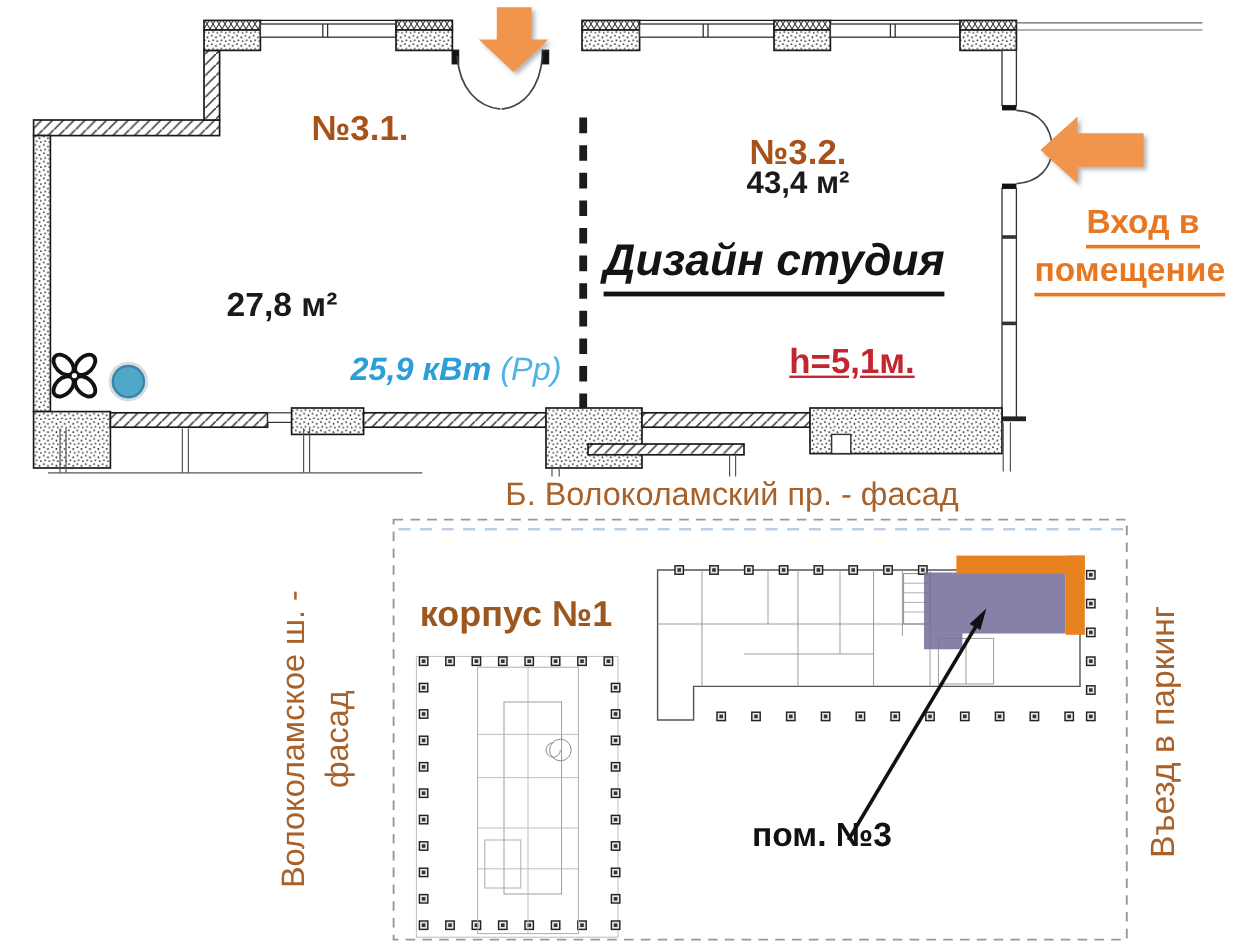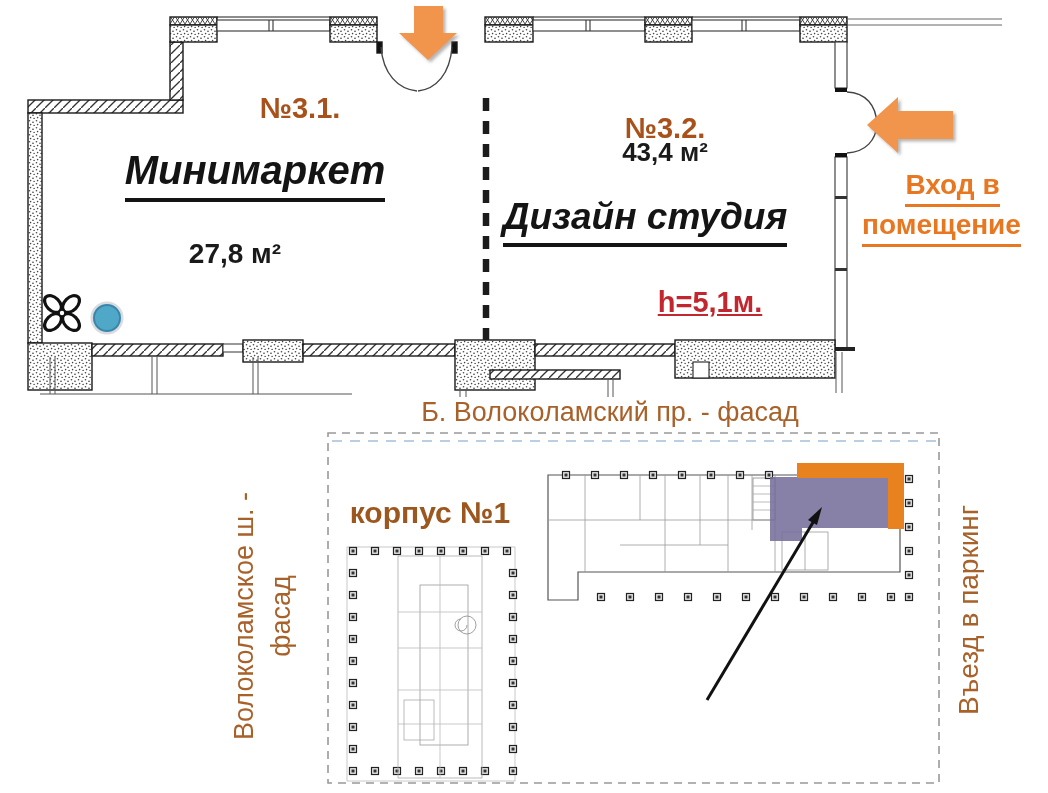--- a/index.html
+++ b/index.html
@@ -271,33 +271,34 @@
       </g>
     </g>
 
     <g>
       <line x1="707" y1="700" x2="818" y2="514" stroke="#111" stroke-width="3"></line>
       <polygon points="822,507 817,525 808,520" fill="#111"></polygon>
     </g>
   </svg>
 
   <div class="abs lbl ctr room-num" style="left:180px;top:92px;width:240px;">№3.1.</div>
-  <div class="abs ctr room-name" style="left:95px;top:148px;width:320px;"><span class="ul">Минимаркет</span></div>
   <div class="abs lbl ctr room-area" style="left:135px;top:238px;width:200px;">27,8 м²</div>
+  <div class="abs lbl ctr power" style="left:280px;top:293px;width:200px;"><span class="v">25,9 кВт</span> <span class="n">(Рр)</span></div>
 
   <div class="abs lbl ctr room-num" style="left:585px;top:96px;width:160px;margin-top:16px;">№3.2.</div>
   <div class="abs lbl ctr room-area" style="left:585px;top:137px;width:160px;font-size:26px;">43,4 м²</div>
   <div class="abs ctr room-name2" style="left:480px;top:196px;width:330px;"><span class="ul">Дизайн студия</span></div>
   <div class="abs lbl ctr height-lbl" style="left:630px;top:286px;width:160px;">h=5,1м.</div>
 
   <div class="abs ctr entrance" style="left:860px;top:169px;width:185px;"><span class="ul">Вход в</span></div>
   <div class="abs ctr entrance" style="left:835px;top:209px;width:213px;"><span class="ul">помещение</span></div>
 
   <div class="abs lbl ctr site-title" style="left:390px;top:397px;width:440px;">Б. Волоколамский пр. - фасад</div>
   <div class="abs lbl ctr bldg-lbl" style="left:340px;top:496px;width:180px;">корпус №1</div>
+  <div class="abs lbl ctr unit-lbl" style="left:600px;top:680px;width:170px;">пом. №3</div>
 
   <div class="abs vert" style="left:226px;top:772px;width:312px;">
     <div>Волоколамское ш. -</div>
     <div>фасад</div>
   </div>
   <div class="abs vert lbl" style="left:950px;top:790px;width:360px;font-size:28px;">Въезд в паркинг</div>
 
 </div>
 
 </body></html>

